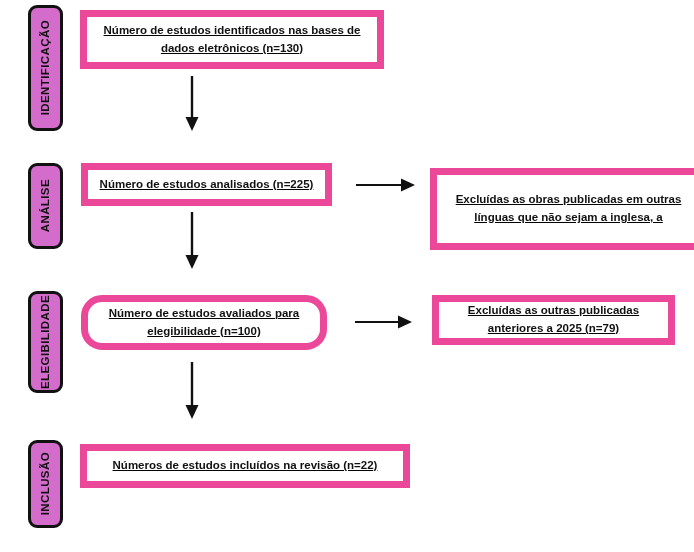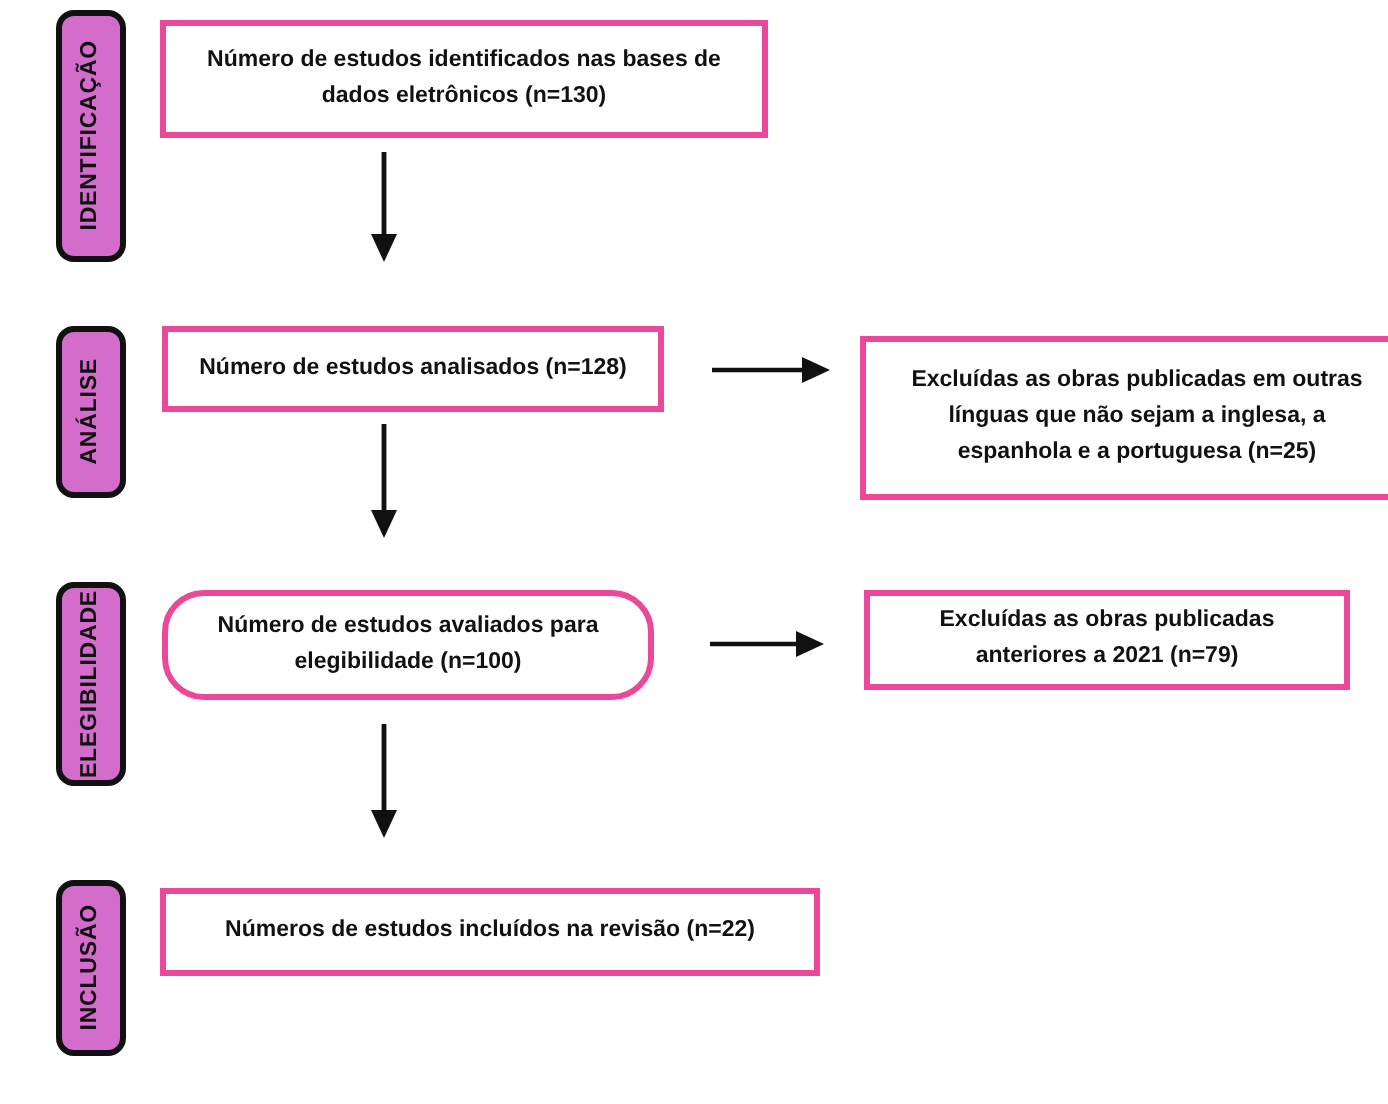--- a/index.html
+++ b/index.html
@@ -39,26 +39,27 @@
     color: #111111;
     white-space: nowrap;
     line-height: 1;
   }
 
   
   .flow-box {
     position: absolute;
     box-sizing: border-box;
     background: #ffffff;
-    border: 3px solid #ec4899;
+    border: 7px solid #ec4899;
     display: flex;
     align-items: center;
     justify-content: center;
     text-align: center;
     padding: 3px 8px;
+    text-decoration: underline;
   }
   .flow-box .box-text {
     font-size: 11.5px;
     font-weight: bold;
     color: #111111;
     line-height: 1.55;
   }
 
   
   .arrow {
@@ -92,49 +93,48 @@
 
   <div class="flow-box" style="left:80px; top:10px; width:304px; height:59px;">
     <div class="box-text">
       <span>Número de estudos identificados nas bases de</span><br>
       <span>dados eletrônicos (n=130)</span>
     </div>
   </div>
 
   <div class="flow-box" style="left:81px; top:163px; width:251px; height:43px;">
     <div class="box-text">
-      <span>Número de estudos analisados (n=128)</span>
+      <span>Número de estudos analisados (n=225)</span>
     </div>
   </div>
 
   <div class="flow-box" style="left:81px; top:295px; width:246px; height:55px;border-radius:21px;">
     <div class="box-text">
       <span>Número de estudos avaliados para</span><br>
       <span>elegibilidade (n=100)</span>
     </div>
   </div>
 
   <div class="flow-box" style="left:80px; top:444px; width:330px; height:44px;">
     <div class="box-text">
       <span>Números de estudos incluídos na revisão (n=22)</span>
     </div>
   </div>
 
   <div class="flow-box" style="left:430px; top:168px; width:277px; height:82px;">
     <div class="box-text">
       <span>Excluídas as obras publicadas em outras</span><br>
       <span>línguas que não sejam a inglesa, a</span><br>
-      <span>espanhola e a portuguesa (n=25)</span>
     </div>
   </div>
 
   <div class="flow-box" style="left:432px; top:295px; width:243px; height:50px;">
     <div class="box-text">
-      <span>Excluídas as obras publicadas</span><br>
-      <span>anteriores a 2021 (n=79)</span>
+      <span>Excluídas as outras publicadas</span><br>
+      <span>anteriores a 2025 (n=79)</span>
     </div>
   </div>
 
   <div class="arrow" style="left:183px; top:76px; width:18px; height:56px;">
     <svg width="18" height="56" viewBox="0 0 18 56">
       <line x1="9" y1="0" x2="9" y2="44" stroke="#111111" stroke-width="2.4"></line>
       <polygon points="9,55 2.5,41 15.5,41" fill="#111111"></polygon>
     </svg>
   </div>
 

